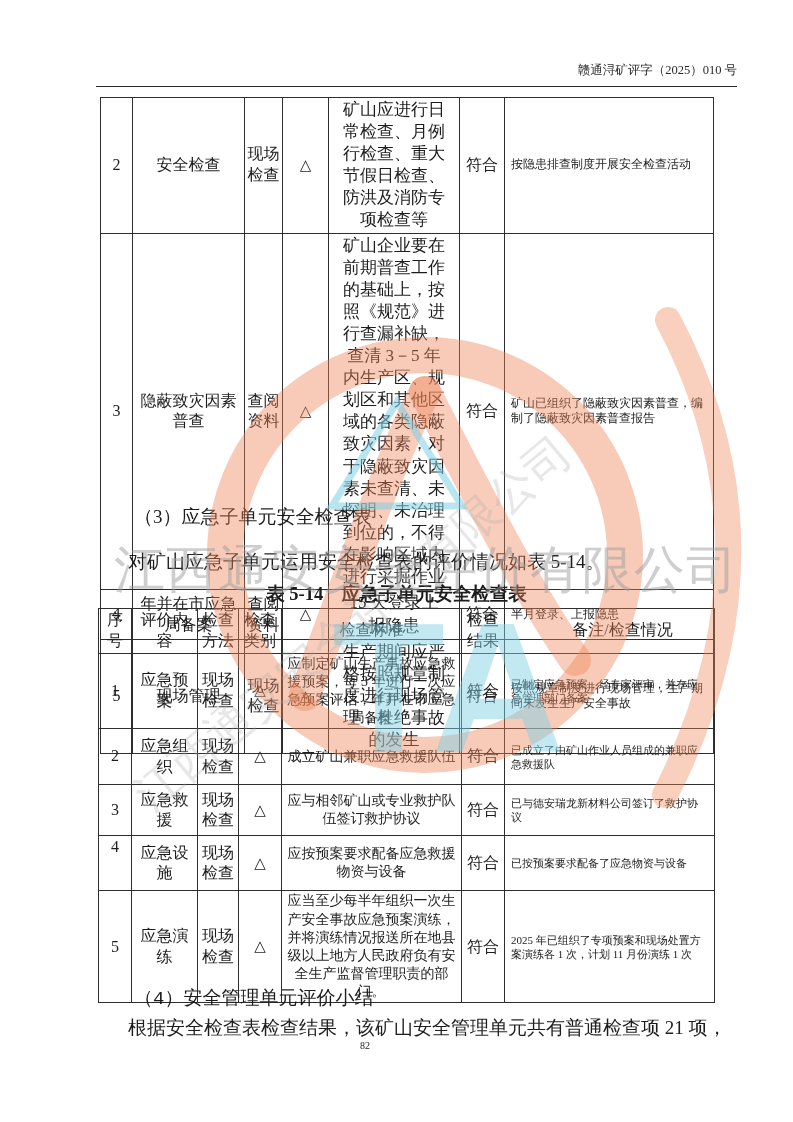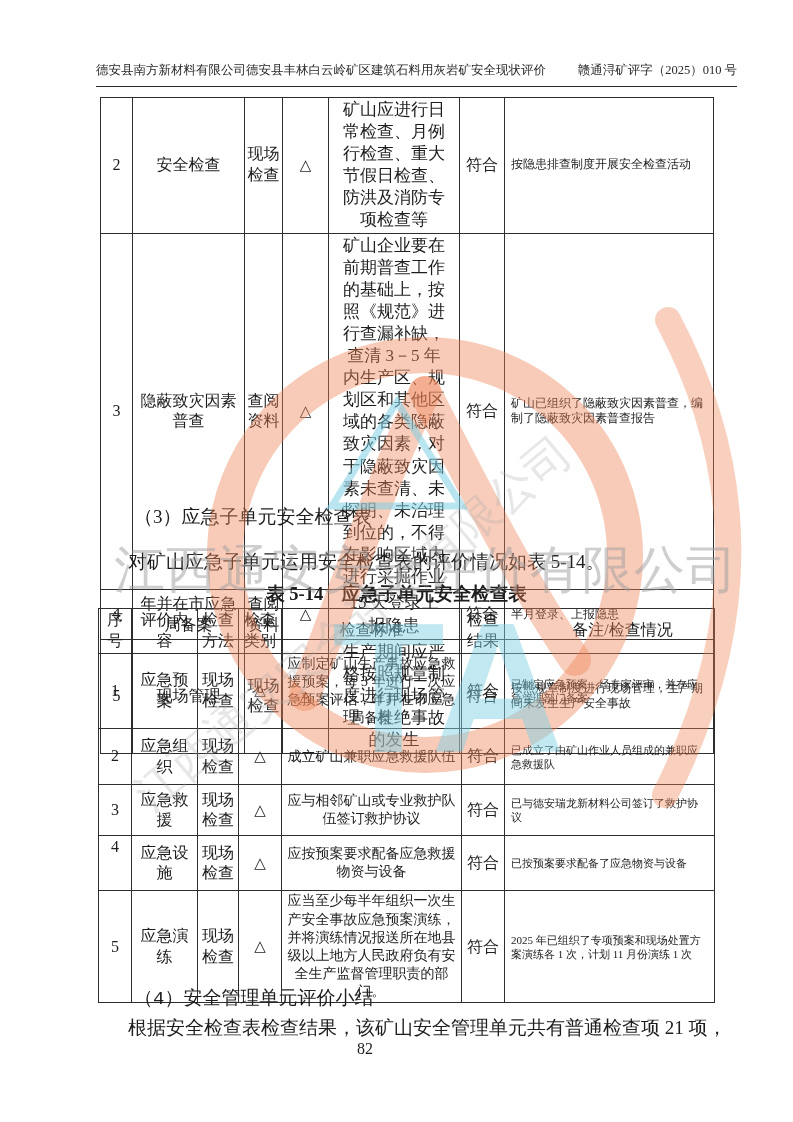--- a/index.html
+++ b/index.html
@@ -28,21 +28,21 @@
   #table1 td.note { font-size:12px; }
   td.cat { font-size:15px; }
   td.vtop { vertical-align:top; }
   
   .tx { position:absolute; font-size:19px; color:#1d1d1d; white-space:nowrap; }
   #sec3  { top:504px; left:134px; }
   #para3 { top:549px; left:128px; }
   #cap   { top:581px; left:0; width:793px; text-align:center; font-weight:bold; font-size:18.5px; white-space:nowrap; }
   #sec4  { top:985px; left:134px;font-family:Liberation Mono, monospace; }
   #para4 { top:1015px; left:128px; }
-  #pageno{ top:1040px; left:0; width:730px; text-align:center; font-size:16px; white-space:nowrap; }
+  #pageno{ top:1040px; left:0; width:730px; text-align:center; font-size:10px; white-space:nowrap; }
   
   .wm { position:absolute; inset:0; z-index:6; pointer-events:none; }
   .wm svg { position:absolute; inset:0; }
   .wm-company {
     position:absolute; top:536px; left:114px; width:636px;
     font-size:51px; letter-spacing:1px; white-space:nowrap;
     color:rgba(158,158,158,0.50); font-family:"Liberation Sans","DejaVu Sans",sans-serif;
   }
   .wm-company-diag {
     position:absolute; top:545px; left:60px; width:700px;
@@ -53,21 +53,20 @@
   .content { position:relative; z-index:2; }
 </style>
 </head>
 <body>
 
 <div class="page">
 
   <div class="content">
 
     <div class="hdr">
-      <span class="hdr-left">德安县南方新材料有限公司德安县丰林白云岭矿区建筑石料用灰岩矿安全现状评价</span>
       <span class="hdr-right">赣通浔矿评字（2025）010 号</span>
     </div>
     <div class="hdr-rule"></div>
 
     <table id="table1">
       <colgroup>
         <col style="width:32px">
           <col style="width:112px">
           <col style="width:38px">
           <col style="width:46px">

